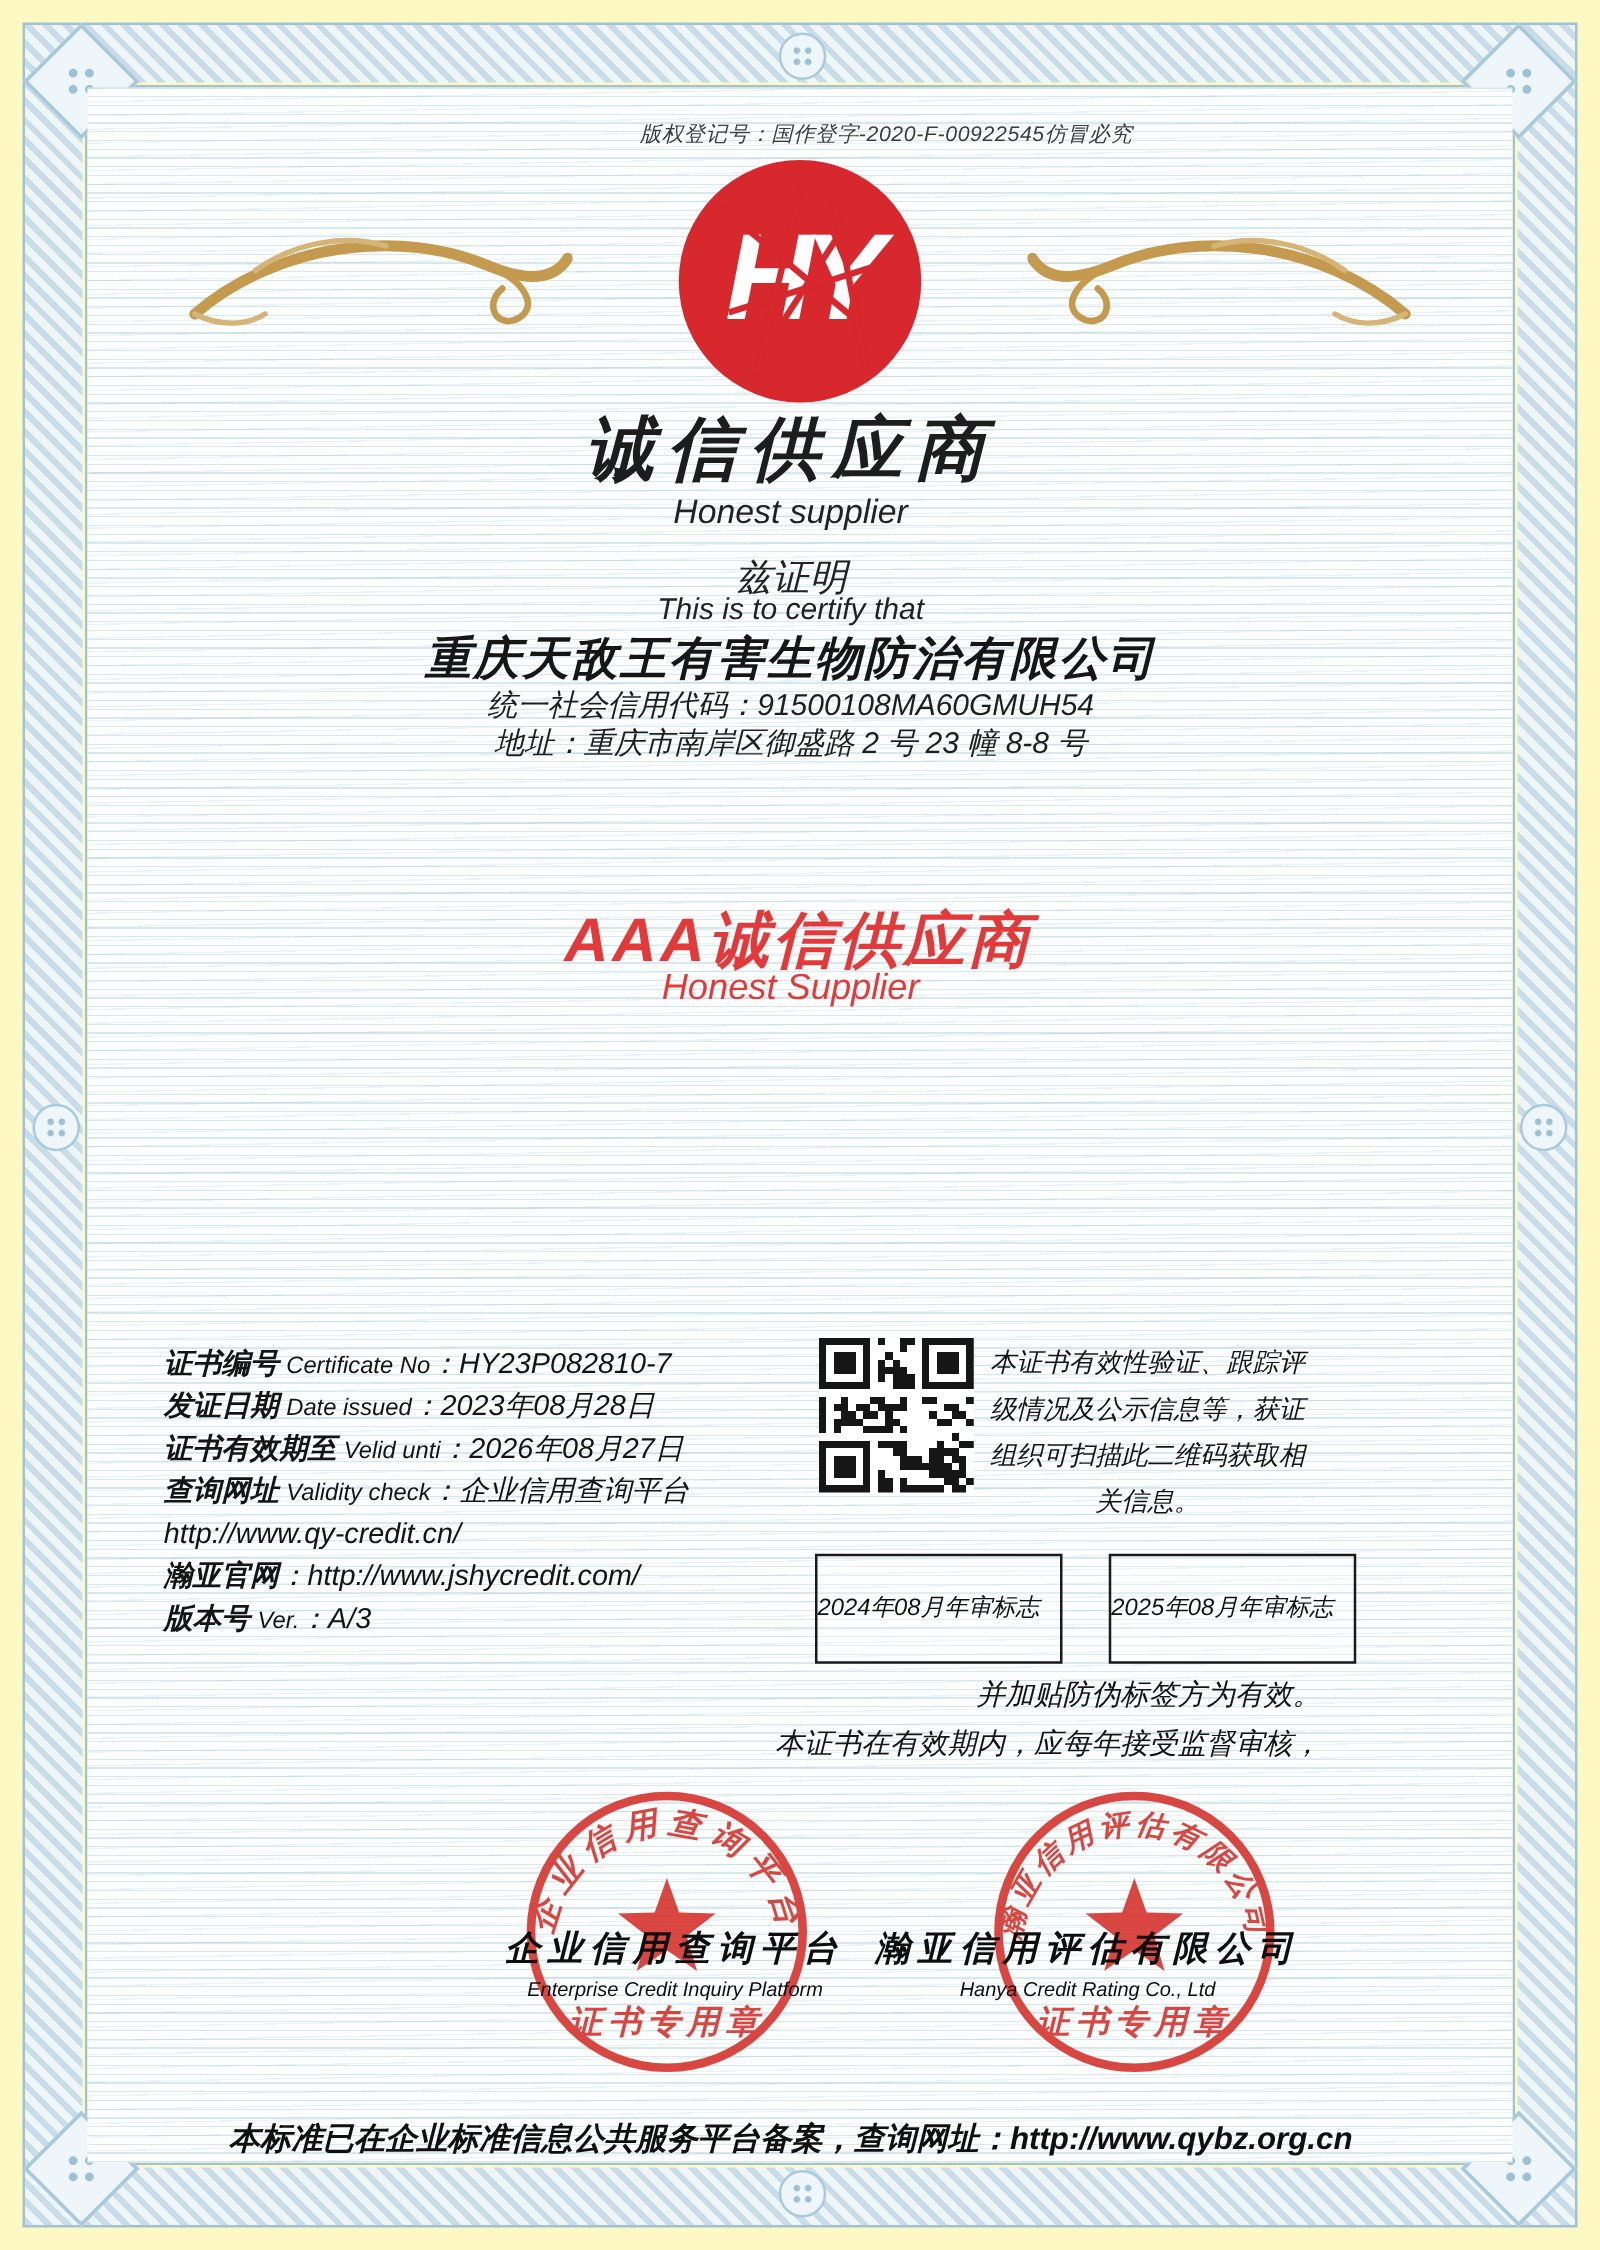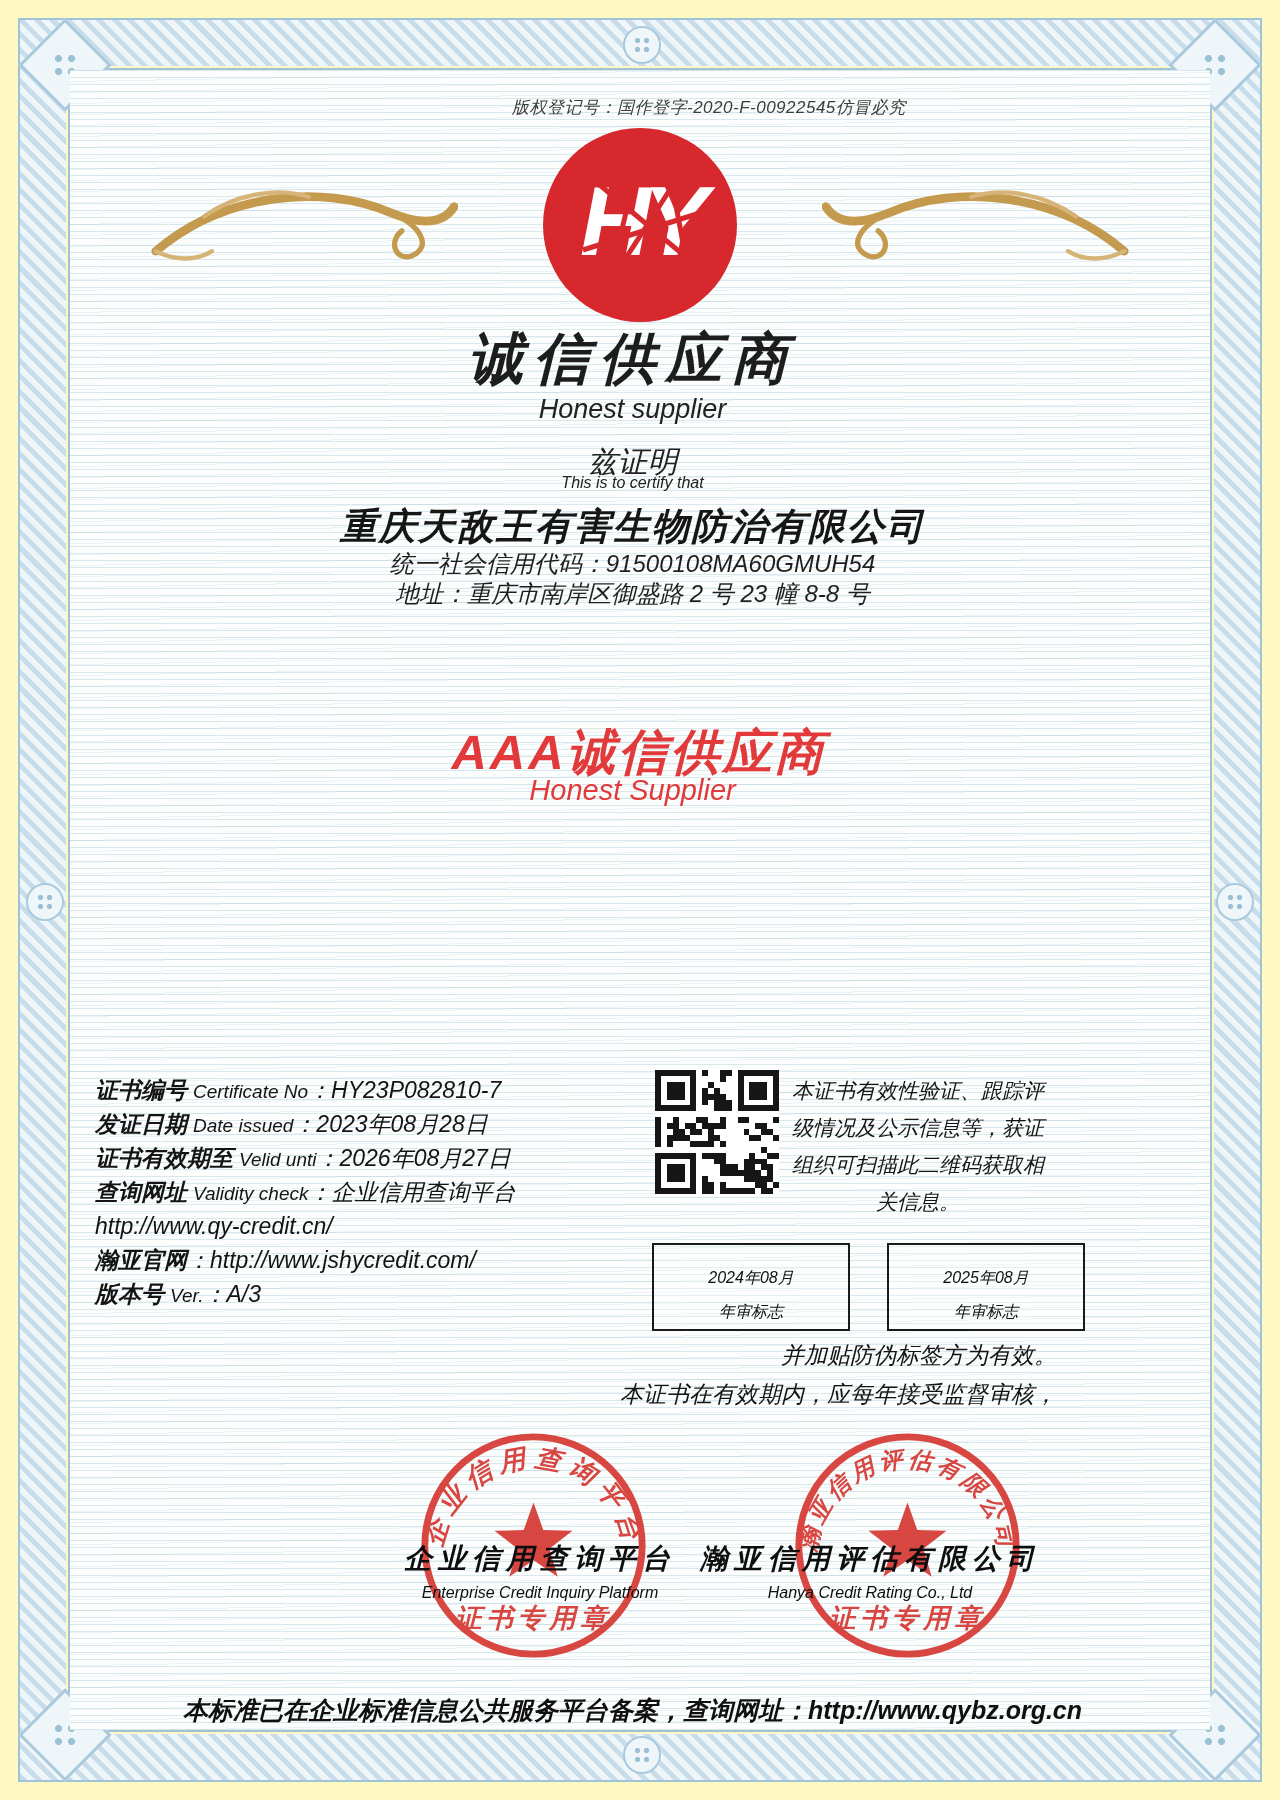--- a/index.html
+++ b/index.html
@@ -42,44 +42,44 @@
   .logo svg{position:absolute;inset:0;}
 
   .flourish{top:172px;width:310px;height:110px;}
   .flourish.left{left:148px;}
   .flourish.right{left:822px;transform:scaleX(-1);}
 
   
   .title-cn{top:322px;font-size:56px;font-weight:700;color:#1d1d1d;letter-spacing:10px;}
   .title-en{top:394px;font-size:27px;color:#222;}
   .intro-cn{top:442px;font-size:30px;color:#222;}
-  .intro-en{top:474px;font-size:16px;color:#222;}
+  .intro-en{top:474px;font-size:24px;color:#222;}
   .company{top:502px;font-size:37px;font-weight:700;color:#161616;letter-spacing:2px;}
   .credit-code{top:548px;font-size:24px;color:#1e1e1e;}
   .address{top:578px;font-size:24px;color:#1e1e1e;}
 
   .aaa-cn{top:720px;font-size:49px;font-weight:700;color:#e23a3a;letter-spacing:3px;padding-left:13px;}
   .aaa-en{top:774px;font-size:29px;color:#e23a3a;}
 
   
   .details{top:1073px;left:95px;width:560px;}
-  .detail-row{height:34px;line-height:34px;white-space:nowrap;color:#141414;}
+  .detail-row{height:34px;line-height:34px;white-space:nowrap;color:#141414;margin-left:36px;}
   .detail-row .cn{font-size:23px;font-weight:600;}
   .detail-row .en{font-size:19px;margin-left:6px;}
   .detail-row .sep{font-size:23px;}
   .detail-row .val{font-size:23px;font-weight:500;}
 
   
   .qr{top:1070px;left:655px;width:124px;height:124px;}
   .qr svg{width:100%;height:100%;}
   .qr-note{top:1072px;left:792px;width:252px;font-size:21px;line-height:37px;color:#141414;text-align:center;}
 
   .review-box{top:1243px;width:194px;height:84px;border:2.5px solid #1a1a1a;
-    display:flex;flex-direction:column;align-items:center;justify-content:flex-end;
-    font-size:16px;color:#111;line-height:34px;background:rgba(255,255,255,0.25);}
+    display:flex;flex-direction:row;align-items:center;justify-content:flex-start;
+    font-size:19px;color:#111;line-height:34px;background:rgba(255,255,255,0.25);}
   .review-box.b1{left:652px;}
   .review-box.b2{left:866px;margin-left:21px;}
 
   .review-note{top:1336px;right:223px;text-align:right;font-size:23px;line-height:39px;color:#141414;}
 
   
   .stamp{top:1428px;width:235px;height:235px;opacity:0.9;}
   .stamp.s1{left:416px;}
   .stamp.s2{left:790px;}
   .org-block{text-align:center;color:#0e0e0e;}

